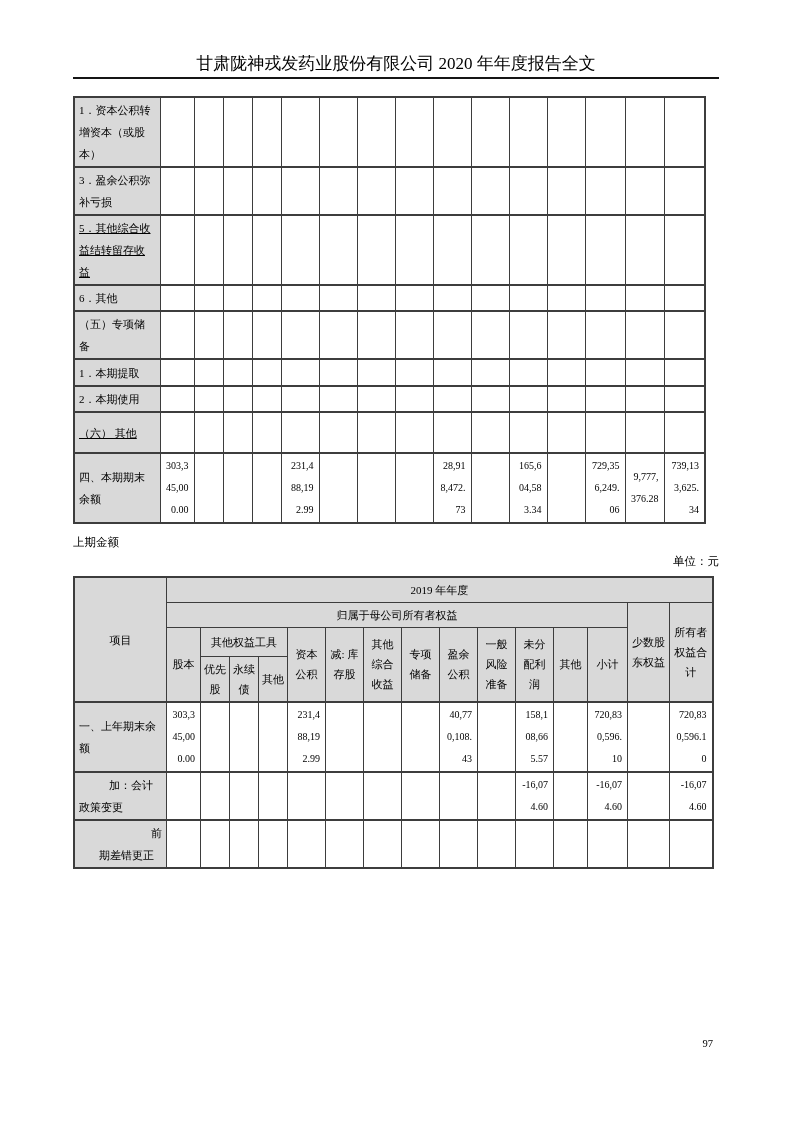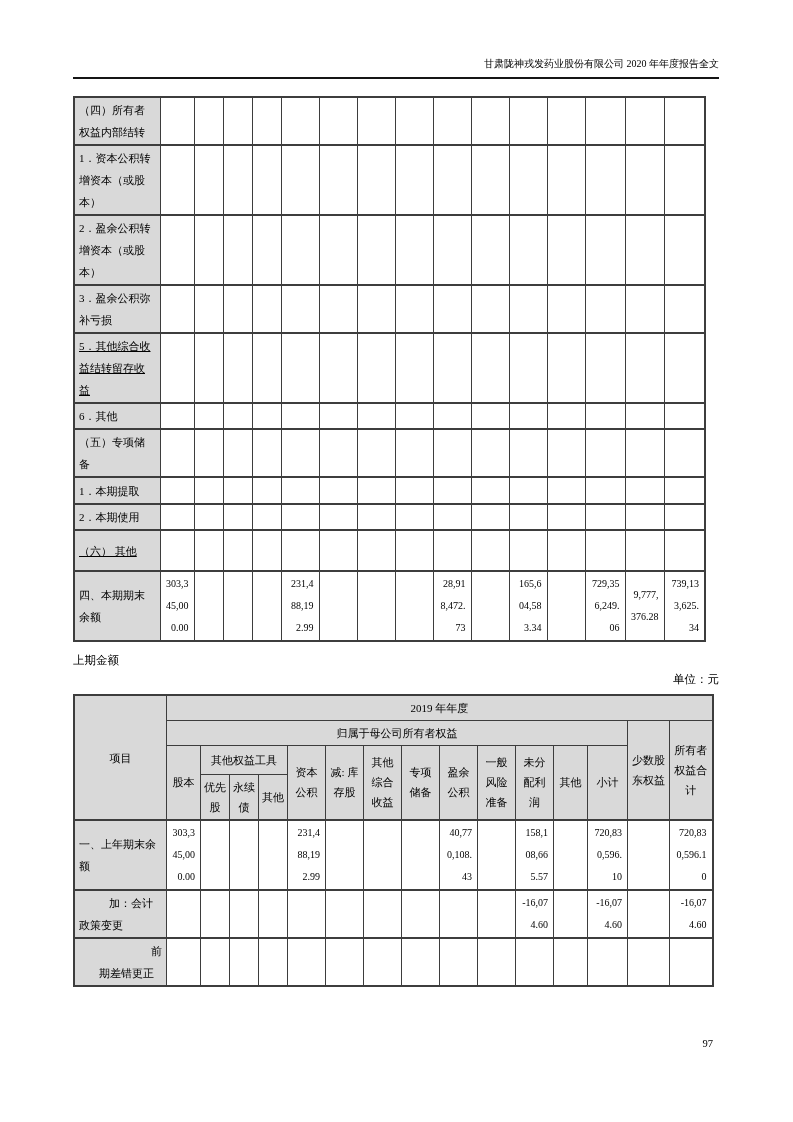--- a/index.html
+++ b/index.html
@@ -1,20 +1,20 @@
 <!DOCTYPE html>
 <html><head>
 <meta charset="utf-8">
 <style>
   html,body { margin:0; padding:0; background:#ffffff; }
   body { width:793px; height:1122px; position:relative;
          font-family:"Liberation Serif","DejaVu Serif",serif; color:#000; }
   .page { position:absolute; inset:0; padding:56px 74px 0 73px; box-sizing:border-box; }
 
-  .header-title { text-align:right; font-size:10px; line-height:16px; }
+  .header-title { text-align:center; font-size:17px; line-height:16px; }
   .header-rule  { border-top:2.5px solid #151515; margin-top:5px; height:0; }
 
   table.t { border-collapse:collapse; table-layout:fixed; border:2px solid #3d3d3d; }
   .t td { border:1px solid #3d3d3d; overflow:hidden; box-sizing:border-box; }
   .t tbody td { border-top-width:2px; }
 
   .t1 { margin-top:17px; }
   .t2 { margin-top:7px; }
 
   .lab { background:#d9d9d9; font-size:11px; line-height:22px; padding:1px 4px;
@@ -58,58 +58,22 @@
       <col style="width:38px">
         <col style="width:38px">
         <col style="width:38px">
         <col style="width:38px">
       <col style="width:38px">
         <col style="width:40px">
         <col style="width:39px">
         <col style="width:41px">
     </colgroup>
     <tbody id="t1body">
-        <tr style="height: 48px;">
-          <td class="lab">（四）所有者权益内部结转</td>
-          <td class="val"></td>
-          <td class="val"></td>
-          <td class="val"></td>
-          <td class="val"></td>
-          <td class="val"></td>
-          <td class="val"></td>
-          <td class="val"></td>
-          <td class="val"></td>
-          <td class="val"></td>
-          <td class="val"></td>
-          <td class="val"></td>
-          <td class="val"></td>
-          <td class="val"></td>
-          <td class="val"></td>
-          <td class="val"></td>
-        </tr>
         <tr style="height: 66px;">
           <td class="lab">1．资本公积转增资本（或股本）</td>
-          <td class="val"></td>
-          <td class="val"></td>
-          <td class="val"></td>
-          <td class="val"></td>
-          <td class="val"></td>
-          <td class="val"></td>
-          <td class="val"></td>
-          <td class="val"></td>
-          <td class="val"></td>
-          <td class="val"></td>
-          <td class="val"></td>
-          <td class="val"></td>
-          <td class="val"></td>
-          <td class="val"></td>
-          <td class="val"></td>
-        </tr>
-        <tr style="height: 66px;">
-          <td class="lab">2．盈余公积转增资本（或股本）</td>
           <td class="val"></td>
           <td class="val"></td>
           <td class="val"></td>
           <td class="val"></td>
           <td class="val"></td>
           <td class="val"></td>
           <td class="val"></td>
           <td class="val"></td>
           <td class="val"></td>
           <td class="val"></td>

